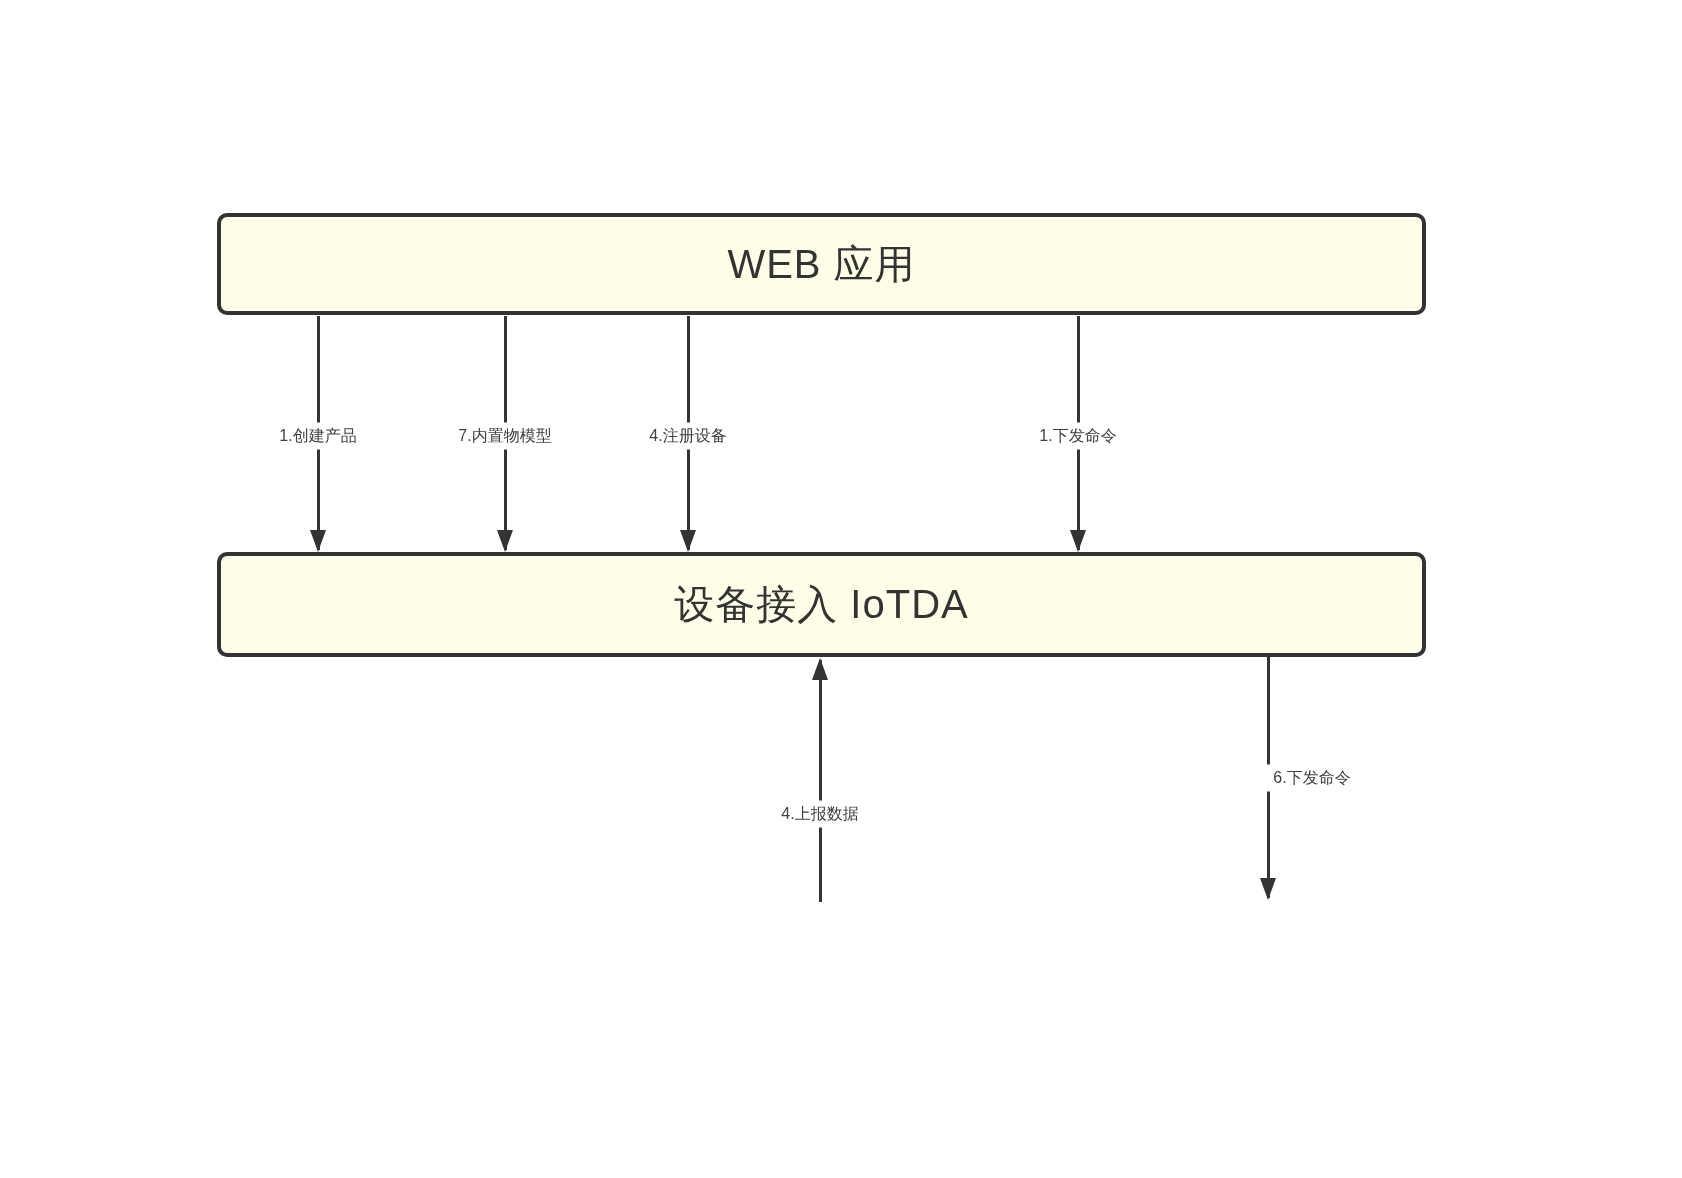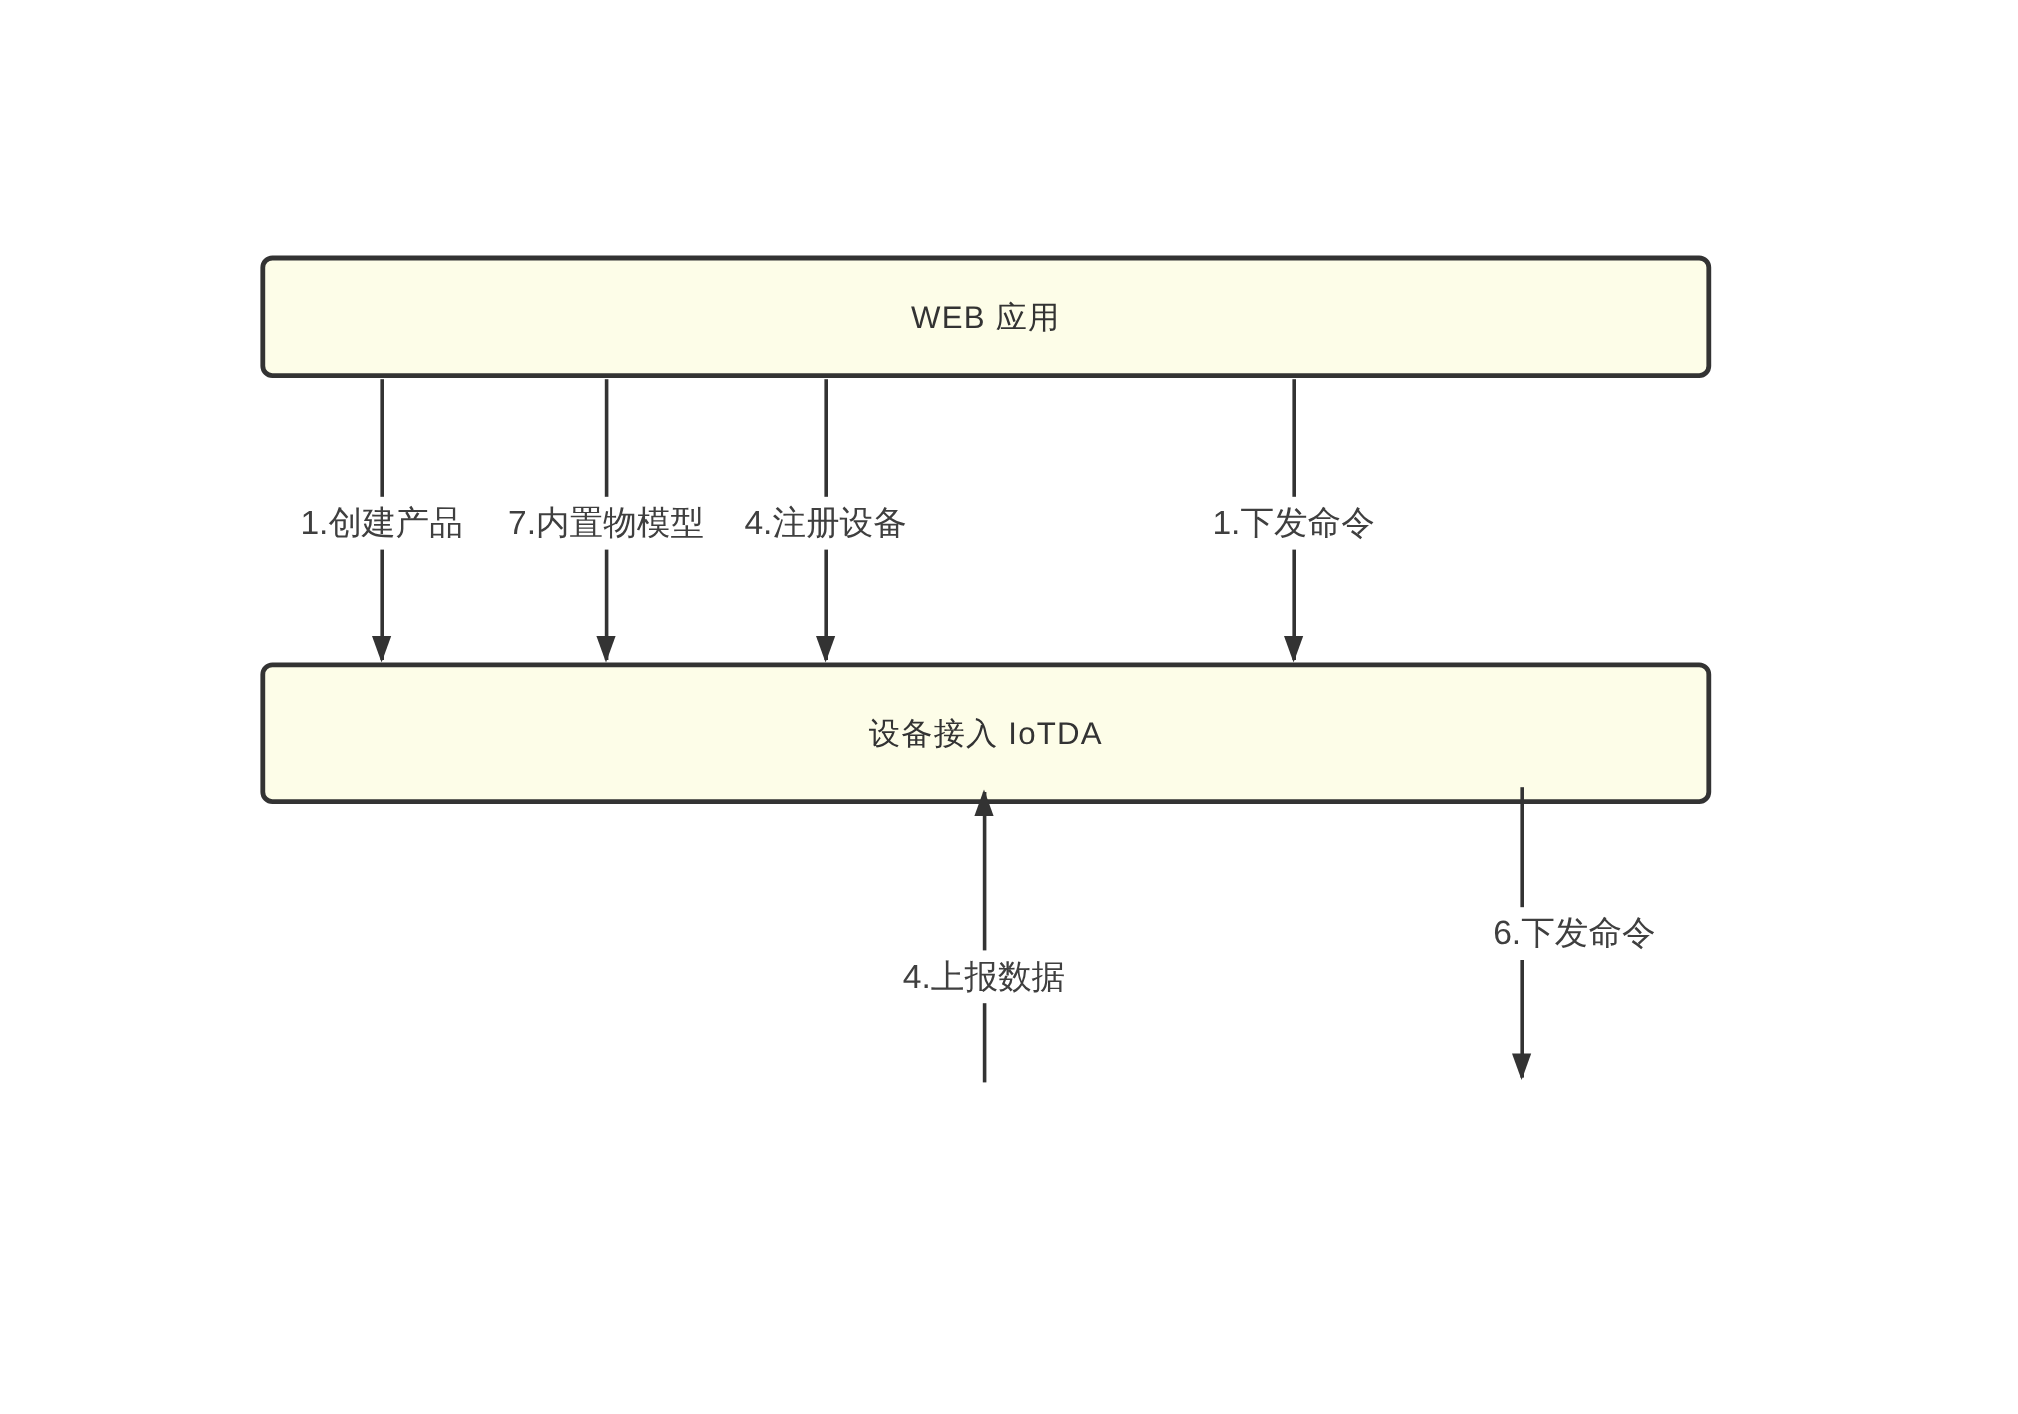--- a/index.html
+++ b/index.html
@@ -19,26 +19,26 @@
     position: absolute;
     left: 217px;
     width: 1209px;
     box-sizing: border-box;
     background: #fdfde8;
     border: 4px solid #333333;
     border-radius: 10px;
     display: flex;
     align-items: center;
     justify-content: center;
-    font-size: 26px;
+    font-size: 40px;
     color: #333333;
     letter-spacing: 1px;
   }
   .node-web   { top: 213px; height: 102px; }
-  .node-iotda { top: 552px; height: 118px; }
+  .node-iotda { top: 552px; height: 105px; }
   .node-smoke { top: 902px; height: 103px; }
 
   .edge { position: absolute; width: 0; }
   .edge .shaft {
     position: absolute;
     left: -1.5px;
     top: 0;
     bottom: 0;
     width: 3px;
     background: #333333;
@@ -62,21 +62,21 @@
     border-right: 8px solid transparent;
     border-bottom: 22px solid #333333;
   }
   .edge .lbl {
     position: absolute;
     top: 120px;
     left: 0;
     transform: translate(-50%, -50%);
     background: #ffffff;
     padding: 3px 8px;
-    font-size: 28px;
+    font-size: 16px;
     color: #3f3f3f;
     white-space: nowrap;
   }
   .e1 { left: 318px;  top: 316px; height: 234px; }
   .e2 { left: 505px;  top: 316px; height: 234px; }
   .e3 { left: 688px;  top: 316px; height: 234px; }
   .e5 { left: 1078px; top: 316px; height: 234px; }
   .e4 { left: 820px;  top: 660px; height: 242px; }
   .e6 { left: 1268px; top: 656px; height: 242px; }
   .e4 .lbl { top: 118px; margin-top: 36px; }

